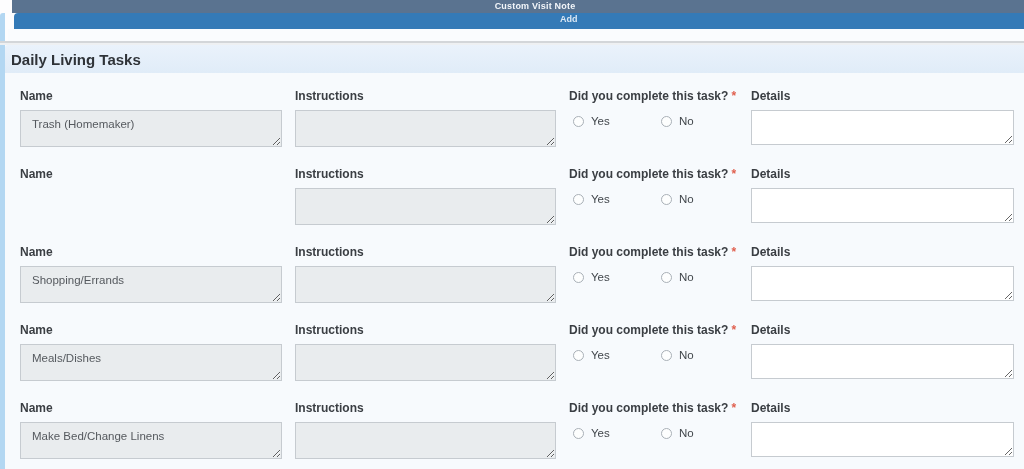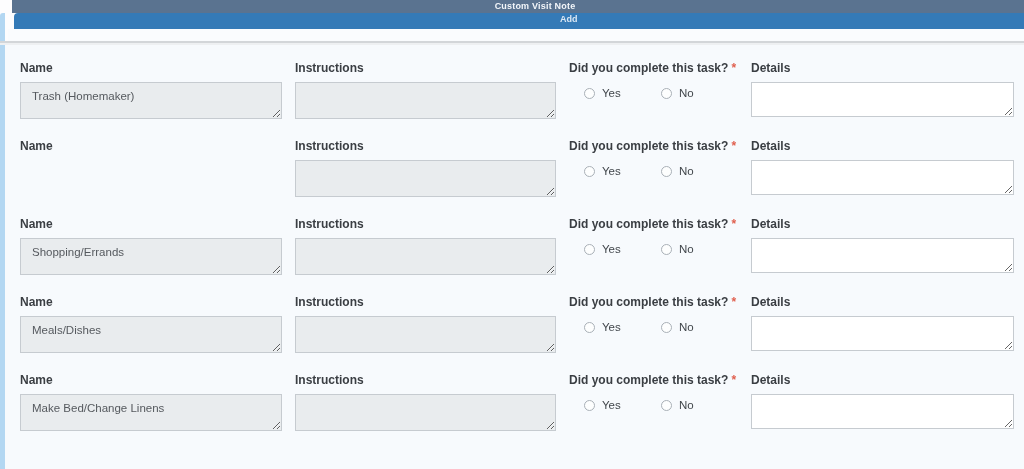--- a/index.html
+++ b/index.html
@@ -52,21 +52,21 @@
 
   textarea { display:block; margin-top:8px; width:100%; height:37px;
     border:1px solid #c6cbd0; border-radius:0; resize:both;
     font-family:"Liberation Sans", sans-serif; font-size:11.5px; color:#55595e;
     padding:7px 10px 4px 11px; line-height:13px; outline:none; }
   textarea.gray { background:#e9ecee; }
   textarea.white { background:#ffffff; height:35px; }
 
   .radio-line { position:absolute; top:25px; left:0; width:100%; height:14px; }
   .radio-group { position:absolute; top:0; display:flex; align-items:center; }
-  .radio-group.yes { left:15px; }
+  .radio-group.yes { left:4px; }
   .radio-group.no { left:92px; }
   input[type="radio"] { appearance:none; -webkit-appearance:none;
     width:11px; height:11px; border:1px solid #a9b0b7; border-radius:50%;
     background:#fdfefe; margin:0; cursor:pointer; }
   .radio-text { font-size:11.5px; color:#41464b; margin-left:7px; }
 </style>
 </head>
 <body>
 
 <div class="topbar-dark">
@@ -74,20 +74,23 @@
 </div>
 <div class="topbar-blue">
   <span class="add-label">Add</span>
 </div>
 <div class="left-strip"></div>
 <div class="pre-panel"></div>
 <div class="divider"></div>
 <div class="divider-soft"></div>
 
 <div class="panel">
+  <div class="panel-header">
+    <span class="section-title">Daily Living Tasks</span>
+  </div>
   <div class="rows">
   <div class="task-row">
     <div class="col col-name">
       <div class="field-label">Name</div>
       <textarea class="gray" readonly="" style="">Trash (Homemaker)</textarea>
     </div>
     <div class="col col-instructions">
       <div class="field-label">Instructions</div>
       <textarea class="gray" readonly="" style=""></textarea>
     </div>

